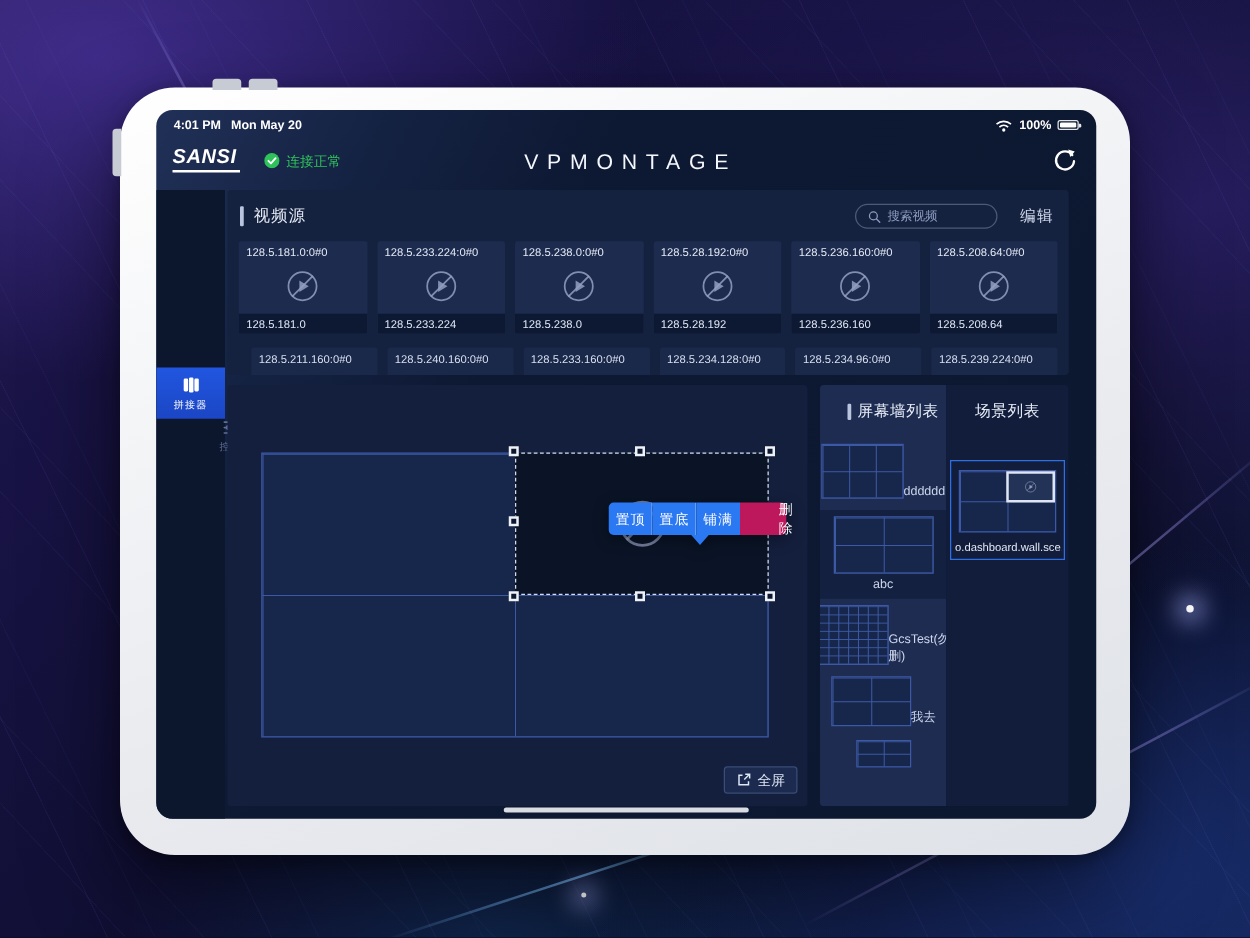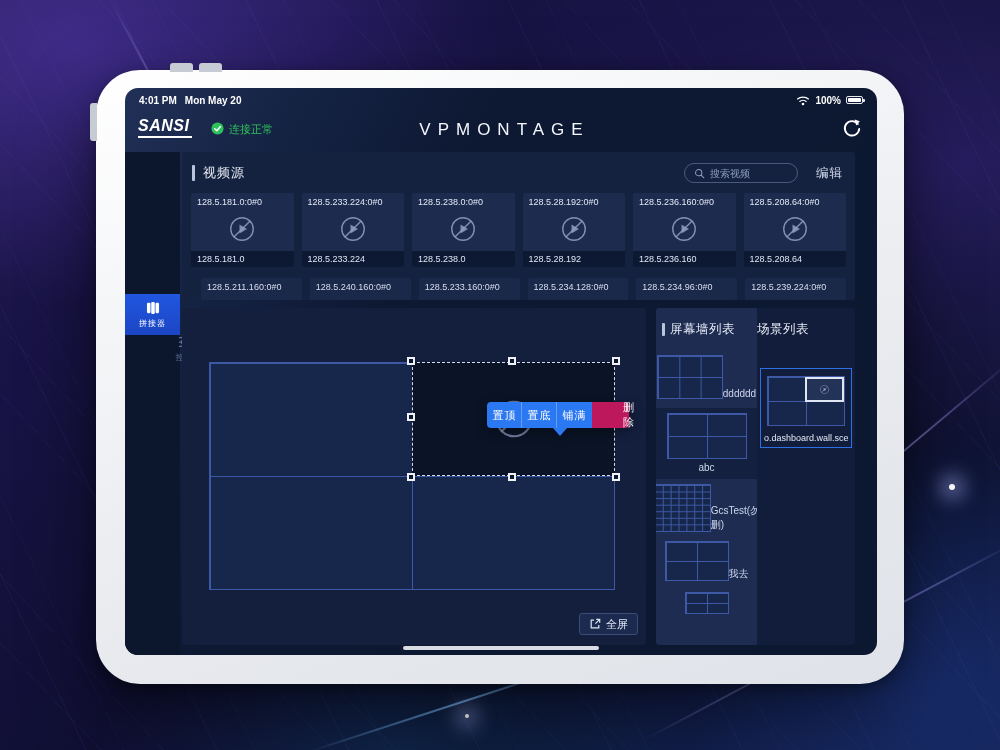--- a/index.html
+++ b/index.html
@@ -140,24 +140,24 @@
     display:flex; align-items:center; gap:5px; background:#1b2a4e; border:1px solid #3a4c77;
     border-radius:3px; color:#dfe6f4; font-size:11px; font-family:inherit; cursor:pointer; }
 
   
   .right-panel { position:absolute; left:531px; top:220px; width:199px; height:337px;
     display:flex; border-radius:3px; overflow:hidden; }
   .col-head { display:flex; align-items:center; padding-top:13px; height:30px; }
   .col-title { font-size:12.5px; color:#e8edf8; letter-spacing:.5px; }
   .wall-col { width:101px; background:#1e2c51; overflow:hidden; display:flex;
     flex-direction:column; align-items:center; }
-  .wall-col .col-head { align-self:stretch; padding-left:6px; }
+  .wall-col .col-head { align-self:stretch; padding-left:22px; }
   .wall-col .accent { height:13px; margin-right:5px; }
   .scene-col { width:98px; background:#111d3a; overflow:hidden; }
-  .scene-col .col-head { justify-content:flex-start; }
+  .scene-col .col-head { justify-content:center; }
   .witem { display:flex; flex-direction:row; align-items:flex-end; cursor:pointer; }
   .wlabel { font-size:10px; color:#cdd6ec; margin-top:3px; }
   .t-dddddd { width:66px; height:44px; --c:3; --r:2; margin-top:17px; }
   .abc-block { align-self:stretch; background:#13203f; display:flex; flex-direction:column;
     align-items:center; padding:5px 0 6px; margin-top:9px; }
   .t-abc { width:80px; height:46px; --c:2; --r:2; }
   .t-gcs { width:72px; height:48px; --c:8; --r:7; margin-top:5px; }
   .t-wq { width:64px; height:40px; --c:2; --r:2; margin-top:9px; }
   .t-part { width:44px; height:22px; --c:2; --r:2; margin-top:11px; }
   .scene-card { position:relative; width:92px; height:80px; margin:30px auto 0;

